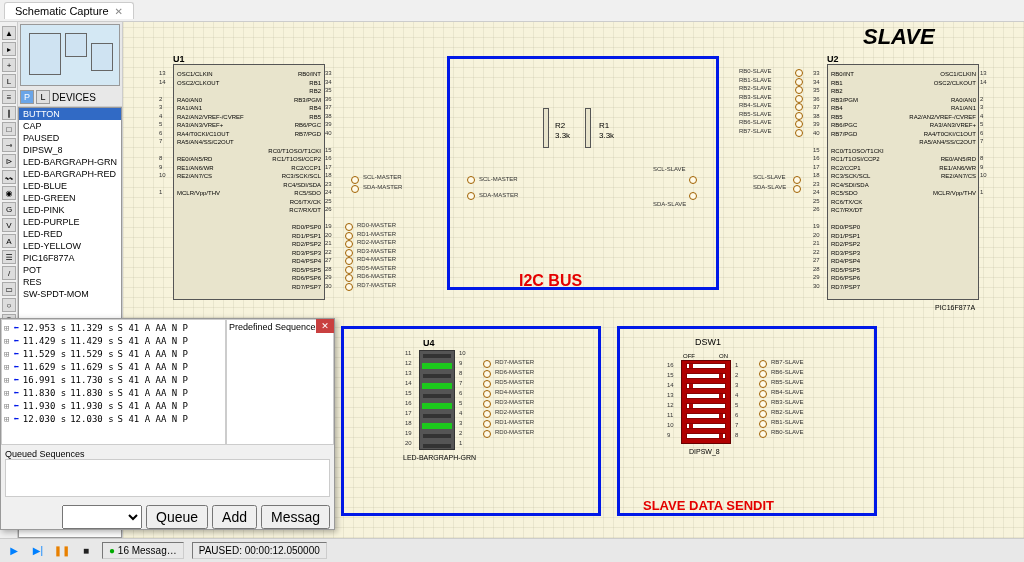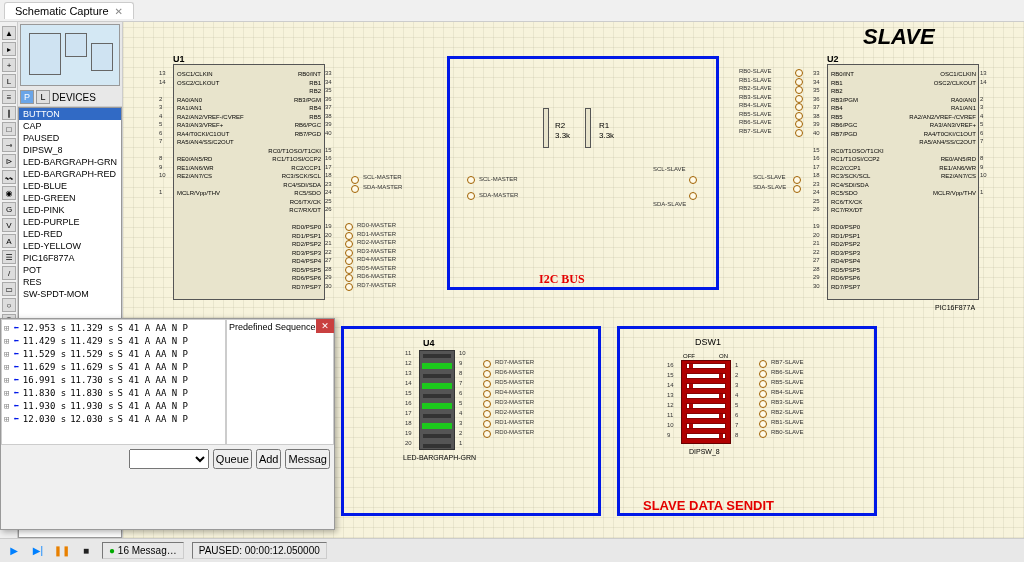--- a/index.html
+++ b/index.html
@@ -54,21 +54,21 @@
 .log-close { position: absolute; right: 0; top: 0; width: 18px; height: 14px; background: #c94040; color: #fff; text-align: center; line-height: 14px; cursor: pointer; }
 .log-content { display: flex; height: 126px; }
 .log-list { flex: 1; background: #fff; border: 1px solid #ccc; padding: 2px; overflow: auto; font-family: monospace; font-size: 9px; line-height: 13px; }
 .log-row { display: flex; gap: 4px; align-items: center; }
 .log-row .plus { color: #888; }
 .log-row .arrow { color: #0018e8; }
 .log-side { width: 108px; background: #fff; border: 1px solid #ccc; padding: 2px; font-size: 9px; }
 .queue { padding: 4px; }
 .queue-area { background: #fff; border: 1px solid #ccc; height: 38px; }
 .queue-btns { display: flex; justify-content: flex-end; gap: 4px; padding: 4px; }
-.queue-btns button { font-size: 11px; padding: 2px 1px; }
+.queue-btns button { font-size: 14px; padding: 2px 8px; }
 
 
 .status-bar { position: absolute; bottom: 0; left: 0; right: 0; height: 24px; background: #e8e8e8; border-top: 1px solid #ccc; display: flex; align-items: center; gap: 8px; padding: 0 6px; font-size: 10px; }
 .play-btn { width: 16px; height: 16px; display: flex; align-items: center; justify-content: center; cursor: pointer; }
 .status-msg { border: 1px inset #ccc; padding: 2px 6px; }
 .probe-dot { position: absolute; width: 8px; height: 8px; border-radius: 50%; border: 1px solid #a06000; background: #fffae8; }
 .probe-lbl { position: absolute; font-size: 6px; color: #333; white-space: nowrap; }
 
 </style>
 </head>
@@ -332,21 +332,21 @@
         <div class="probe-dot" style="left: 672px; top: 89.5px;"></div>
         <div class="probe-lbl" style="top: 88.5px; left: 616px;">RB5-SLAVE</div>
         <div class="probe-dot" style="left: 672px; top: 98px;"></div>
         <div class="probe-lbl" style="top: 97px; left: 616px;">RB6-SLAVE</div>
         <div class="probe-dot" style="left: 672px; top: 106.5px;"></div>
         <div class="probe-lbl" style="top: 105.5px; left: 616px;">RB7-SLAVE</div>
       </div>
     <div class="pin-text" style="left:812px; top:282px; font-size:7px;">PIC16F877A</div>
 
     <div class="region" style="left:324px; top:34px; width:272px; height:234px;"></div>
-    <div class="region-label" style="left:416px; top:250px; font-size:12px;font-family:Liberation Serif, serif;">I2C BUS</div>
+    <div class="region-label" style="left:396px; top:250px; font-size:16px;">I2C BUS</div>
 
     <div class="pin-text" style="left:432px; top:100px; font-size:8px;">R2</div>
     <div class="pin-text" style="left:432px; top:110px; font-size:8px;">3.3k</div>
     <div style="position:absolute; left:420px; top:86px; width:6px; height:40px; border:1px solid #555; background:#e8e4cc;"></div>
     <div class="pin-text" style="left:476px; top:100px; font-size:8px;">R1</div>
     <div class="pin-text" style="left:476px; top:110px; font-size:8px;">3.3k</div>
     <div style="position:absolute; left:462px; top:86px; width:6px; height:40px; border:1px solid #555; background:#e8e4cc;"></div>
 
 
     <div class="probe-dot" style="left:344px; top:154px;"></div>
@@ -556,20 +556,24 @@
           <span class="arrow">⬅</span>
           <span>12.030 s</span>
           <span>12.030 s</span>
           <span>S 41 A  AA  N  P</span>
         </div>
       </div>
     <div class="log-side">
       <div>Predefined Sequences</div>
     </div>
   </div>
+  <div class="queue">
+    <div>Queued Sequences</div>
+    <div class="queue-area"></div>
+  </div>
   <div class="queue-btns">
     <select style="width:80px;"></select>
     <button>Queue</button>
     <button>Add</button>
     <button>Messag</button>
   </div>
 </div>
 
 <div class="status-bar">
   <div class="play-btn" style="color:#0080ff;">▶</div>

